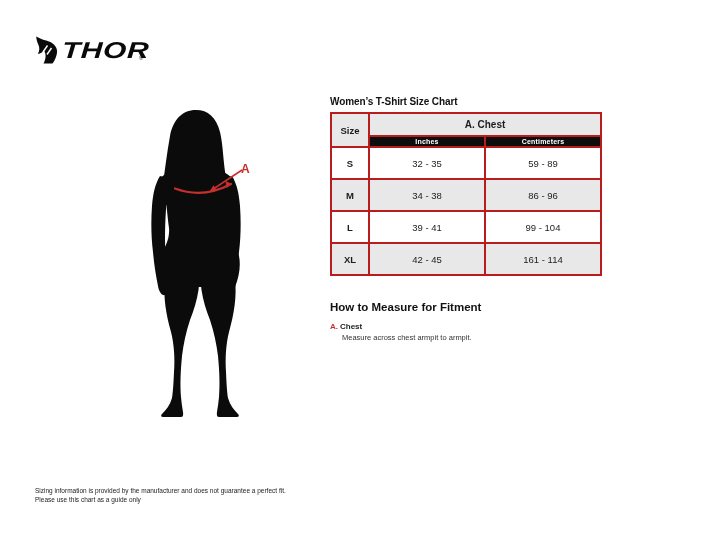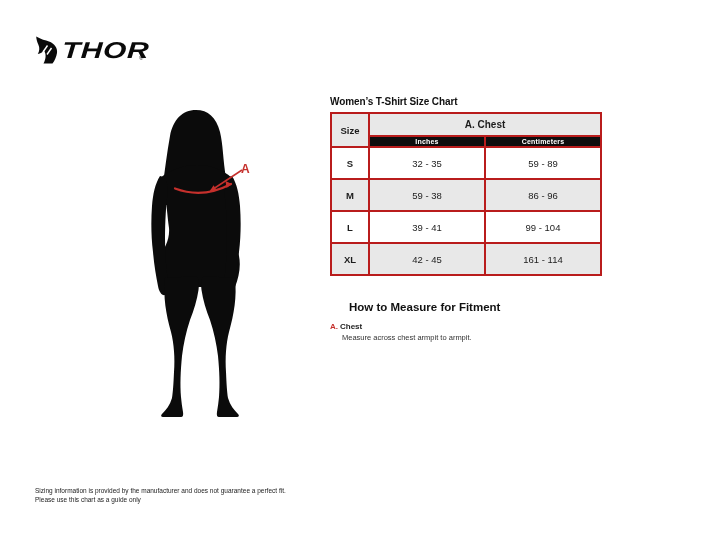--- a/index.html
+++ b/index.html
@@ -30,21 +30,21 @@
   th.size-h  { background:#e8e8e8; font-size:9.5px; font-weight:700; color:#1c1c1c; }
   th.group-h { background:#e8e8e8; font-size:10px; font-weight:700; height:23px; color:#1c1c1c; }
   th.unit-h  { background:#0d0d0d; color:#ffffff; font-size:7px; font-weight:700; height:11px;
                letter-spacing:0.2px; border-left:2px solid #ffffff; border-right:2px solid #ffffff; }
   tbody.rows tr { height:32px; background:#ffffff; }
   tbody.rows tr:nth-child(even) { background:#e8e8e8; }
   tbody.rows th { font-size:9.5px; font-weight:700; }
   tbody.rows td { font-size:9.5px; font-weight:400;margin-top:43px; }
 
   
-  .measure-title { position:absolute; left:349px; top:301px; font-size:11.5px; font-weight:700; color:#111; }
+  .measure-title { position:absolute; left:330px; top:301px; font-size:11.5px; font-weight:700; color:#111; }
   .measure-item  { position:absolute; left:330px; top:322px; font-size:8px; font-weight:700; color:#1c1c1c; }
   .measure-item .marker { color:#c5302c; margin-right:2px; }
   .measure-desc  { position:absolute; left:342px; top:333px; font-size:7.5px; color:#333; }
 
   
   .footer { position:absolute; left:35px; top:486px; font-size:6.5px; line-height:9px; color:#222; }
 </style>
 </head>
 <body>
 
@@ -99,21 +99,21 @@
       </tr>
     </thead>
     <tbody class="rows">
       <tr>
         <th>S</th>
         <td>32 - 35</td>
         <td>59 - 89</td>
       </tr>
       <tr>
         <th>M</th>
-        <td>59 - 38</td>
+        <td>34 - 38</td>
         <td>86 - 96</td>
       </tr>
       <tr>
         <th>L</th>
         <td>39 - 41</td>
         <td>99 - 104</td>
       </tr>
       <tr>
         <th>XL</th>
         <td>42 - 45</td>

